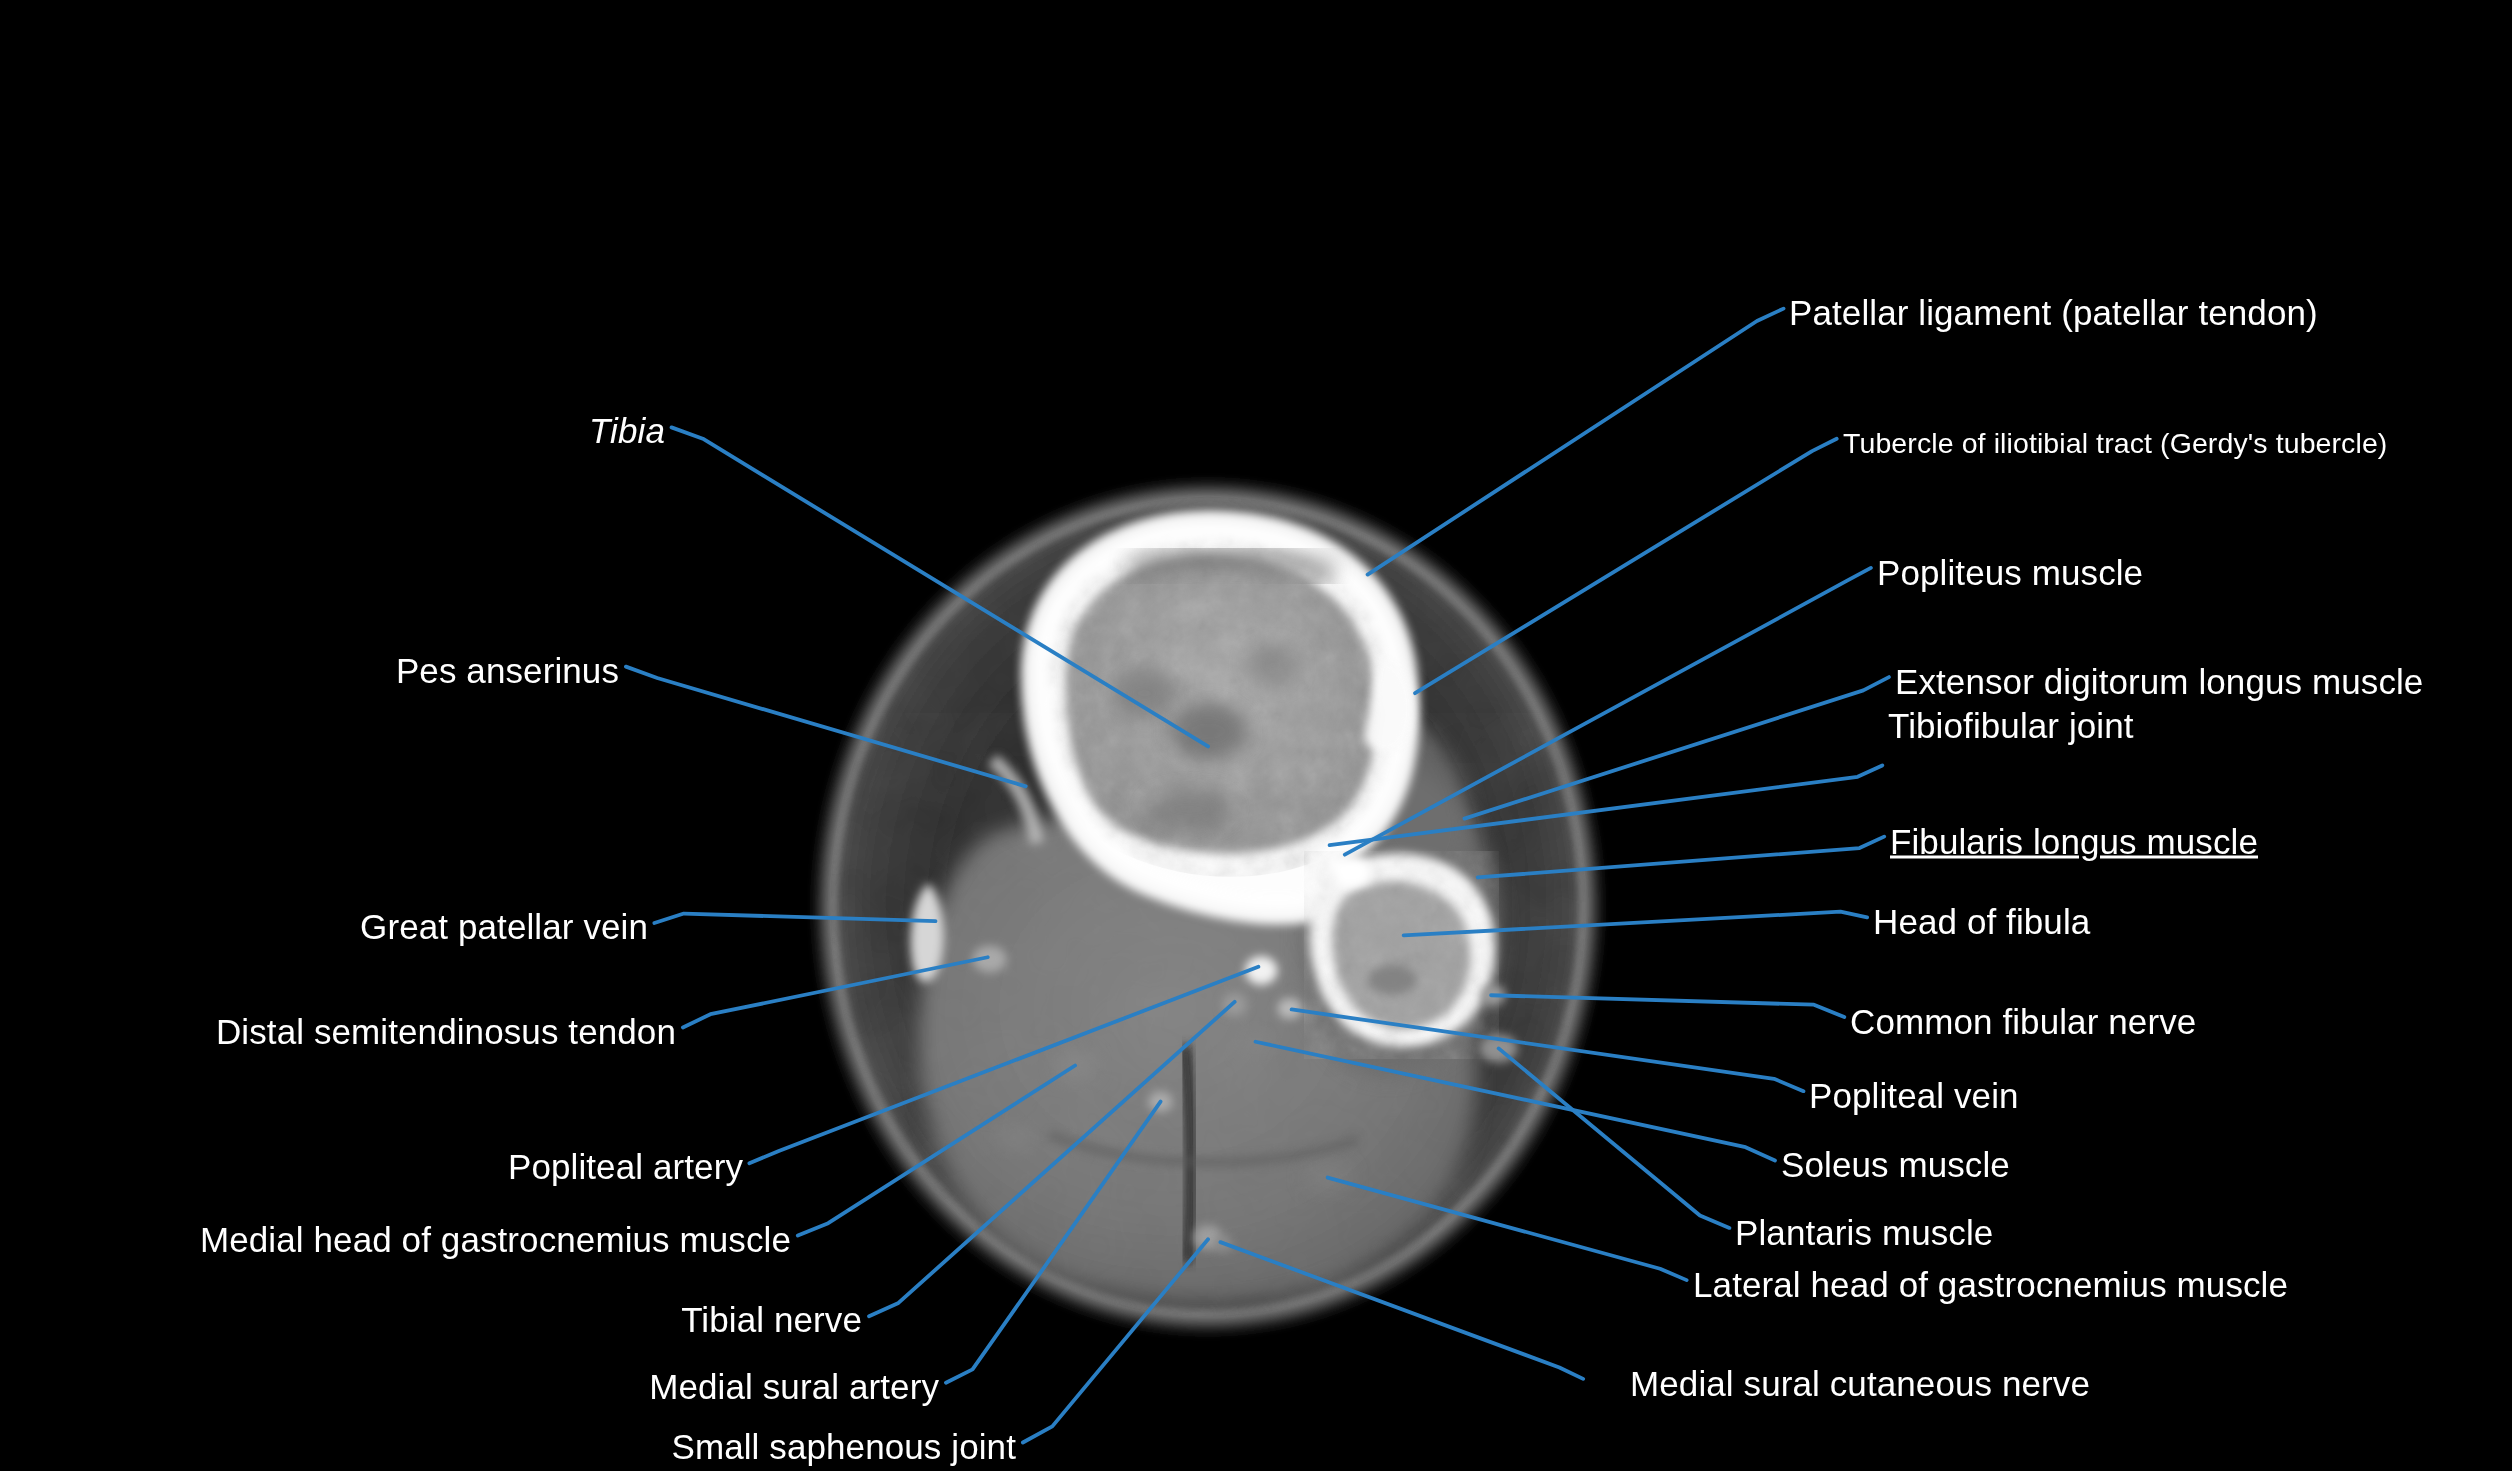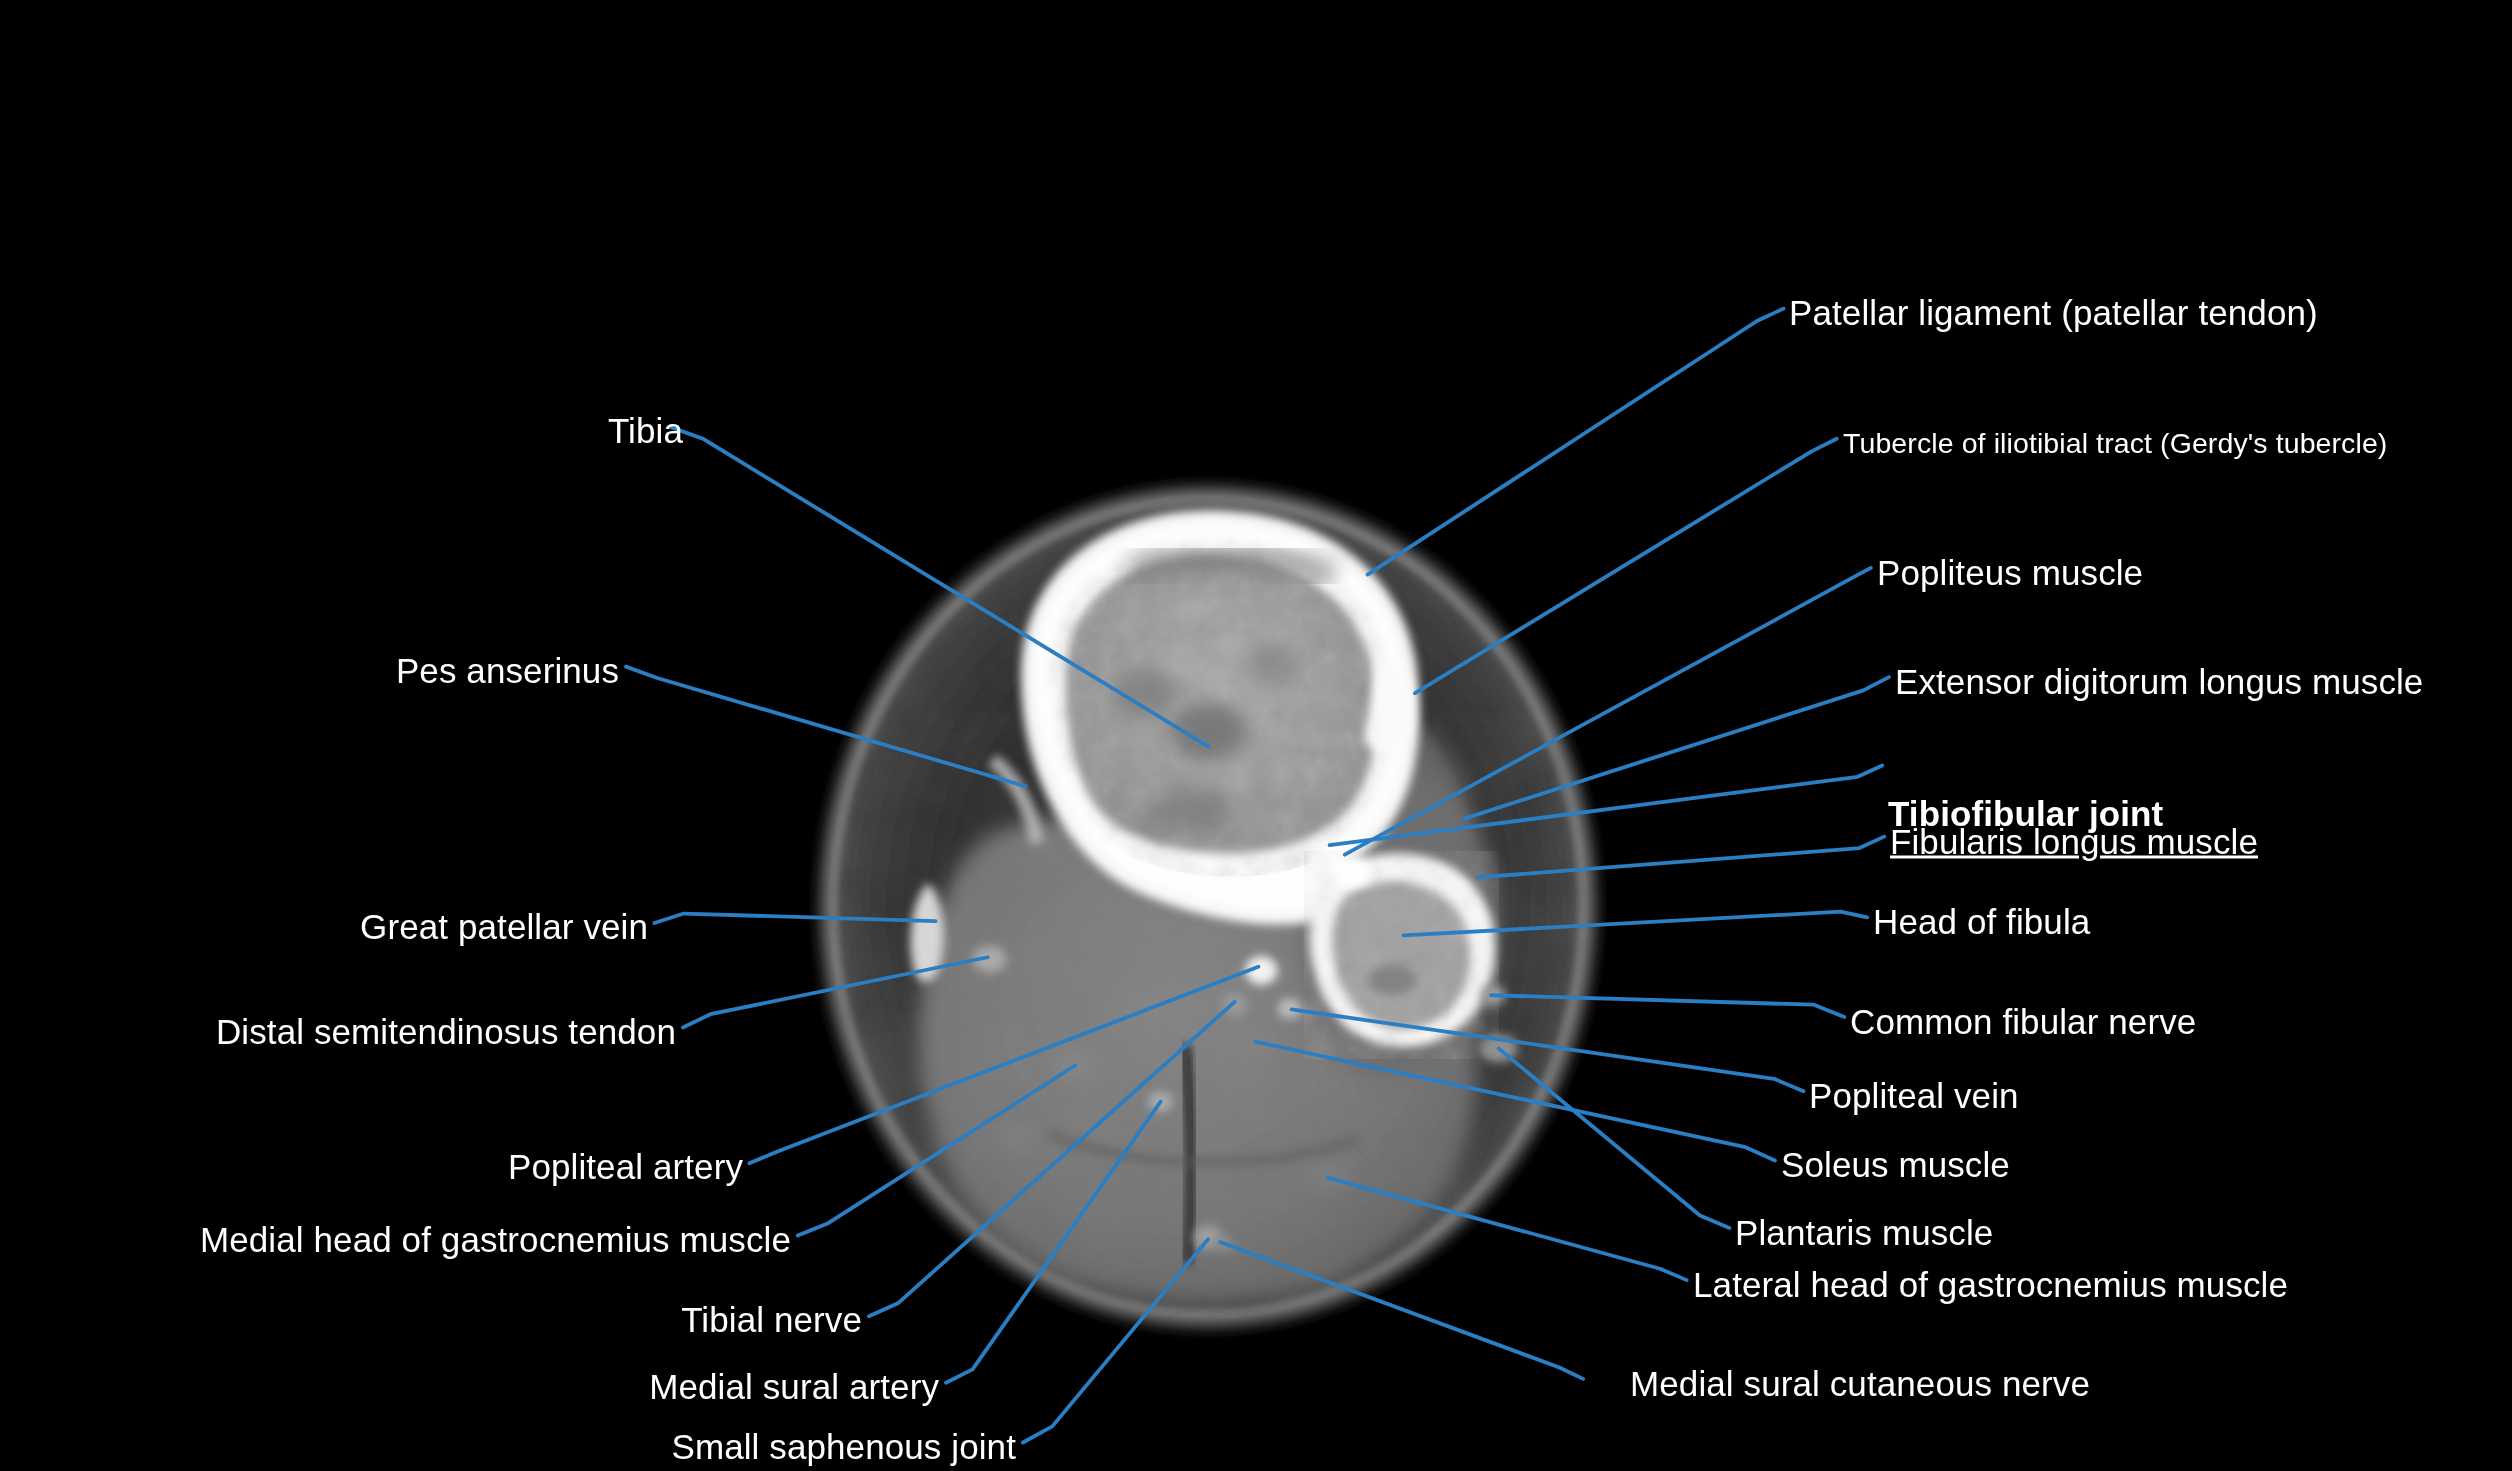--- a/index.html
+++ b/index.html
@@ -285,30 +285,30 @@
         <path d="M 996 1456 L 1024 1442 L 1222 1160" stroke="#2a7fc4"></path>
         <path d="M 1077 1519 L 1108 1502 L 1272 1305" stroke="#2a7fc4"></path>
       </g>
   </svg>
 
   <div id="labels-layer">
       <div class="label right" style="left: 1789px; top: 312px;">Patellar ligament (patellar tendon)</div>
       <div class="label right small" style="left: 1843px; top: 443px;">Tubercle of iliotibial tract (Gerdy's tubercle)</div>
       <div class="label right" style="left: 1877px; top: 572px;">Popliteus muscle</div>
       <div class="label right" style="left: 1895px; top: 681px;">Extensor digitorum longus muscle</div>
-      <div class="label right" style="left: 1888px; top: 813px; font-weight: bold;">Tibiofibular joint</div>
+      <div class="label right" style="left: 1888px; top: 725px;">Tibiofibular joint</div>
       <div class="label right" style="left: 1890px; top: 841px; text-decoration: underline;">Fibularis longus muscle</div>
       <div class="label right" style="left: 1873px; top: 921px;">Head of fibula</div>
       <div class="label right" style="left: 1850px; top: 1021px;">Common fibular nerve</div>
       <div class="label right" style="left: 1809px; top: 1095px;">Popliteal vein</div>
       <div class="label right" style="left: 1781px; top: 1164px;">Soleus muscle</div>
       <div class="label right" style="left: 1735px; top: 1232px;">Plantaris muscle</div>
       <div class="label right" style="left: 1693px; top: 1284px;">Lateral head of gastrocnemius muscle</div>
       <div class="label right" style="left: 1589px; top: 1383px; margin-left: 41px;">Medial sural cutaneous nerve</div>
-      <div class="label left" style="left: 683px; top: 430px;">Tibia</div>
+      <div class="label left" style="left: 665px; top: 430px; font-style: italic;">Tibia</div>
       <div class="label left" style="left: 619px; top: 670px;">Pes anserinus</div>
       <div class="label left" style="left: 648px; top: 926px;">Great patellar vein</div>
       <div class="label left" style="left: 676px; top: 1031px; text-align: right;">Distal semitendinosus tendon</div>
       <div class="label left" style="left: 743px; top: 1166px;">Popliteal artery</div>
       <div class="label left" style="left: 791px; top: 1239px;">Medial head of gastrocnemius muscle</div>
       <div class="label left" style="left: 862px; top: 1319px;">Tibial nerve</div>
       <div class="label left" style="left: 939px; top: 1386px;">Medial sural artery</div>
       <div class="label left" style="left: 1016px; top: 1446px;">Small saphenous joint</div>
     </div>
 

